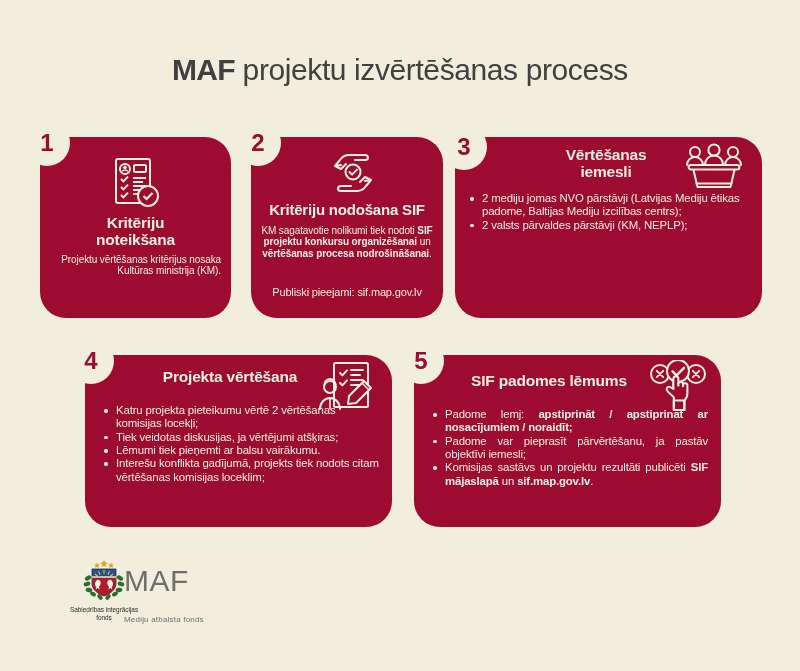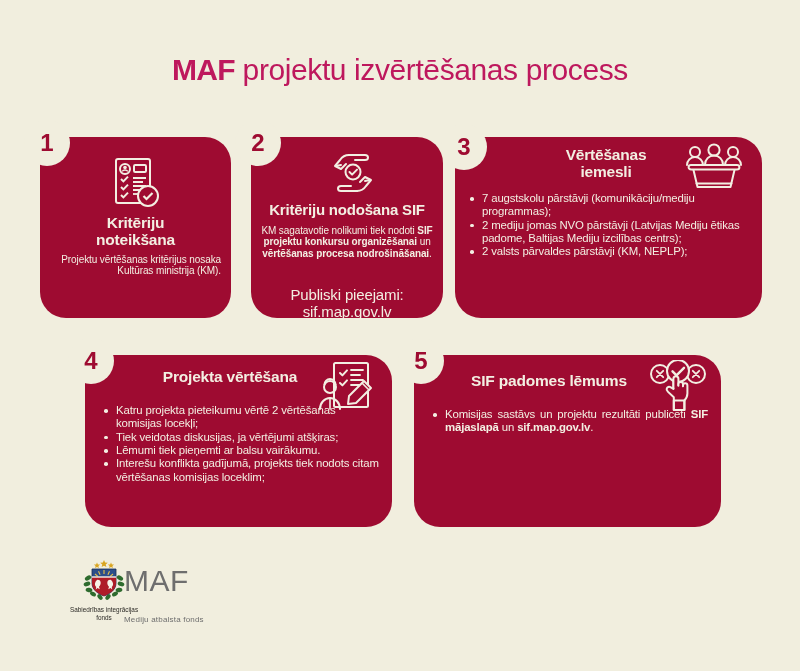--- a/index.html
+++ b/index.html
@@ -22,21 +22,21 @@
   }
 
   
   .title {
     position: absolute;
     left: 0;
     top: 53px;
     width: 800px;
     text-align: center;
     font-size: 30px;
-    color: #be185d;
+    color: #404040;
     letter-spacing: -0.4px;
     font-weight: 400;
     white-space: nowrap;
   }
   .title b {
     font-weight: 800;
     letter-spacing: -0.8px;
   }
 
   
@@ -122,21 +122,21 @@
   
   #card1 .c1-icon { position: absolute; left: 72px; top: 20px; }
   #card1 .head    { position: absolute; left: 10px; top: 78px; width: 171px; }
   #card1 .body-txt{ position: absolute; left: 10px; top: 117px; width: 171px; text-align: right; }
 
   
   #card2 .c2-icon { position: absolute; left: 78px; top: 14px; }
   #card2 .head    { position: absolute; left: 6px;  top: 65px; width: 180px; font-size: 15px;}
   #card2 .body-txt{ position: absolute; left: 6px;  top: 88px; width: 180px; line-height: 1.14;}
   #card2 .foot    { position: absolute; left: 6px;  top: 149px; width: 180px;
-                    font-size: 15px; text-align: center; letter-spacing: -0.15px; }
+                    font-size: 11px; text-align: center; letter-spacing: -0.15px; }
 
   
   #card3 .head    { position: absolute; left: 76px;  top: 10px; width: 150px; }
   #card3 .c3-icon { position: absolute; left: 228px; top: 6px; }
   #card3 .bullets { position: absolute; left: 12px;  top: 55px; width: 289px; }
 
   
   #card4 .head    { position: absolute; left: 40px;  top: 14px; width: 210px; }
   #card4 .c4-icon { position: absolute; left: 233px; top: 6px; }
   #card4 .bullets { position: absolute; left: 16px;  top: 49px; width: 280px; }
@@ -257,21 +257,20 @@
         <path d="M42 22c0-4.4 3.6-8 8-8s8 3.6 8 8"></path>
         <circle cx="31" cy="7" r="5.6"></circle>
         <path d="M22 21.5c0-4.9 4-9 9-9s9 4.1 9 9"></path>
         <path d="M8 22h46c1.4 0 2.4 1 2.4 2.2S55.4 26.5 54 26.5H8c-1.4 0-2.4-1-2.4-2.2S6.6 22 8 22z"></path>
         <path d="M10.5 27l4 17h33l4-17"></path>
         <path d="M13.5 40.5h35"></path>
       </svg>
     </div>
 
     <ul class="bullets">
-      <li>7 augstskolu pārstāvji (komunikāciju/mediju programmas);</li>
       <li>2 mediju jomas NVO pārstāvji (Latvijas Mediju ētikas padome, Baltijas Mediju izcilības centrs);</li>
       <li>2 valsts pārvaldes pārstāvji (KM, NEPLP);</li>
     </ul>
   </div>
 
   <div class="card" id="card4">
     <div class="badge">4</div>
 
     <div class="head">Projekta vērtēšana</div>
 
@@ -315,20 +314,22 @@
         <path d="M26 18.5c-1 1-1.6 2.4-1.6 4v6.5l-3-1.8c-1.4-.8-3-.2-3.6 1.1-.5 1.2 0 2.4 1 3.3l6 5.7v3.2" fill="#9E0B31"></path>
         <path d="M24.4 28.5v-9.8c0-1.4 1.1-2.5 2.5-2.5s2.5 1.1 2.5 2.5v6.6" fill="#9E0B31"></path>
         <path d="M29.4 25.8v-1.6c0-1.3 1-2.3 2.3-2.3s2.3 1 2.3 2.3v2" fill="#9E0B31"></path>
         <path d="M34 26.2v-.8c0-1.2 1-2.2 2.2-2.2s2.2 1 2.2 2.2v8.2c0 3-1.3 5.2-3.2 7.1" fill="#9E0B31"></path>
         <path d="M24.8 40.5h10.6v9.5H24.8z" fill="#9E0B31"></path>
         <path d="M24.8 41v9h10.6v-9"></path>
       </svg>
     </div>
 
     <ul class="bullets">
+      <li><span>Padome lemj: </span><b>apstiprināt / apstiprināt ar nosacījumiem / noraidīt;</b></li>
+      <li><span>Padome var pieprasīt pārvērtēšanu, ja pastāv objektīvi iemesli;</span></li>
       <li><span>Komisijas sastāvs un projektu rezultāti publicēti </span><b>SIF mājaslapā</b><span> un </span><b>sif.map.gov.lv</b><span>.</span></li>
     </ul>
   </div>
 
   <div class="footer">
 
     <div class="sif-logo">
       <svg width="44" height="40" viewBox="0 0 44 40">
 
         <g fill="#2E6B2E">

